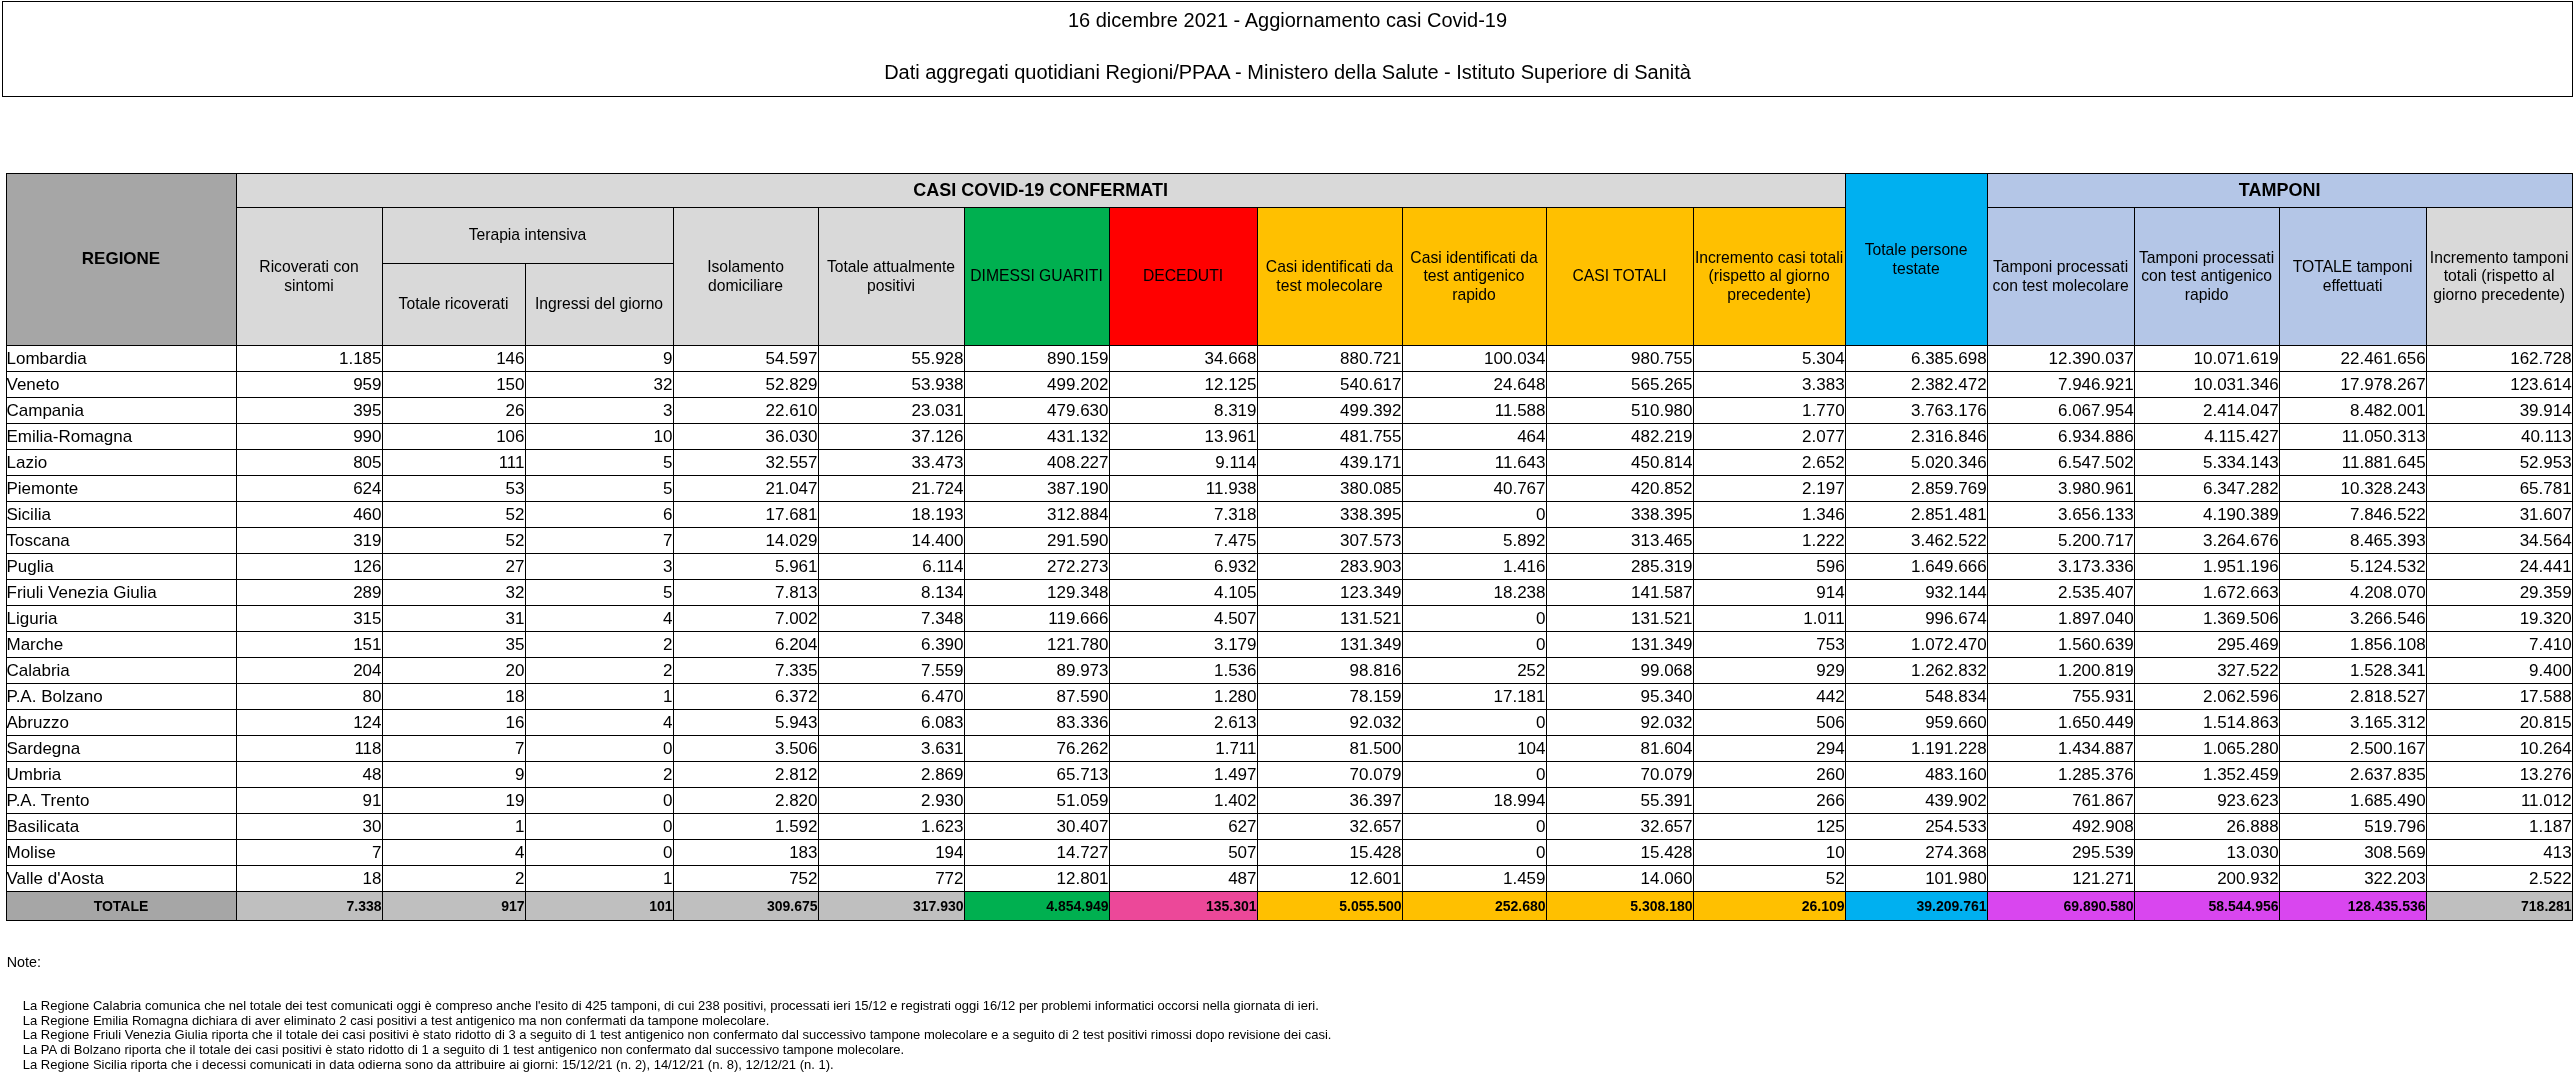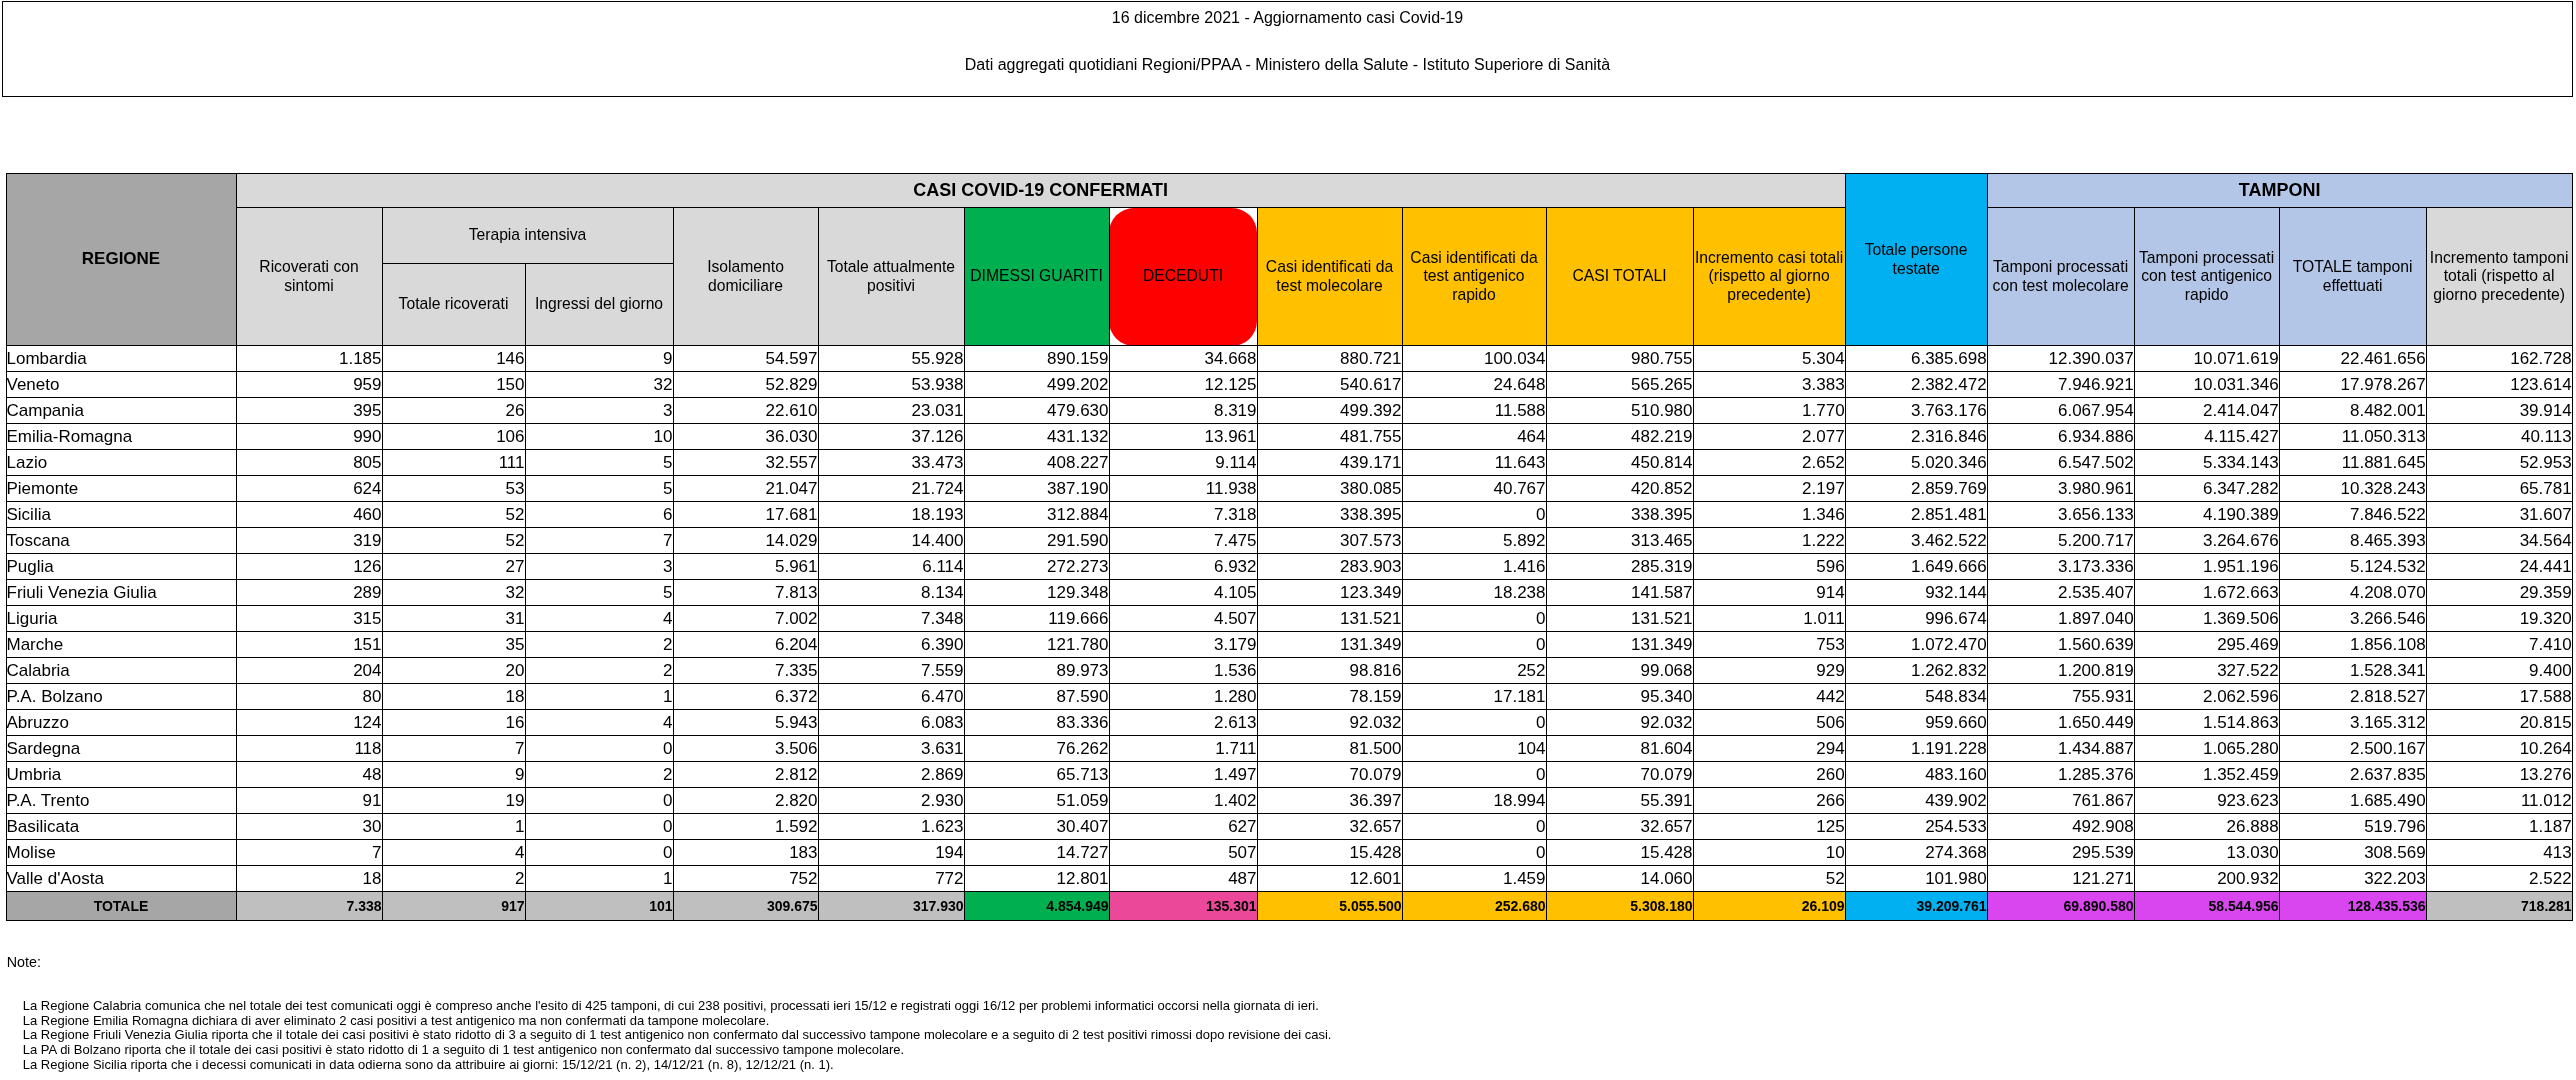--- a/index.html
+++ b/index.html
@@ -1,30 +1,30 @@
 <!DOCTYPE html>
 <html style="font-size:11px"><head>
 <meta charset="utf-8">
 <style>
   html,body { margin:0; padding:0; background:#fff; }
   body { width:2576px; height:1081px; position:relative; font-family:"Liberation Sans", sans-serif; color:#000; }
 
   .title-box { position:absolute; left:2px; top:1.4px; width:2571px; height:96px; border:1.4px solid #000; box-sizing:border-box; text-align:center; background:#fff; }
-  .title-line { font-size:16px; }
+  .title-line { font-size:20px; }
   .title-line.first { margin-top:6.8px; }
   .title-line.second { margin-top:29px; }
 
   table.main { position:absolute; left:5.5px; top:173px; width:2566px; border-collapse:collapse; table-layout:fixed; }
   table.main td, table.main th { border:1.4px solid #000; box-sizing:border-box; overflow:hidden; padding:0; vertical-align:middle; }
 
   th { font-weight:normal; font-size:15.7px; line-height:18.4px; text-align:center; padding:1.4px; }
   .h-gray  { background:#d9d9d9;margin-left:32px; }
   .h-darkgray { background:#a6a6a6; font-weight:bold; font-size:17px; }
   .h-green { background:#00b050; }
-  .h-red   { background:#ff0000;border-radius:25px; }
+  .h-red   { background:#ff0000; }
   .h-gold  { background:#ffc000; }
   .h-cyan  { background:#00b0f0; }
   .h-blue  { background:#b4c6e7; }
   .grp { font-weight:bold; font-size:18px; }
 
   tr.hdr1 { height:34px; }
   tr.hdr2 { height:56px; }
   tr.hdr3 { height:82px; }
 
   tr.data td { height:26px; font-size:17px; background:#fff; }

